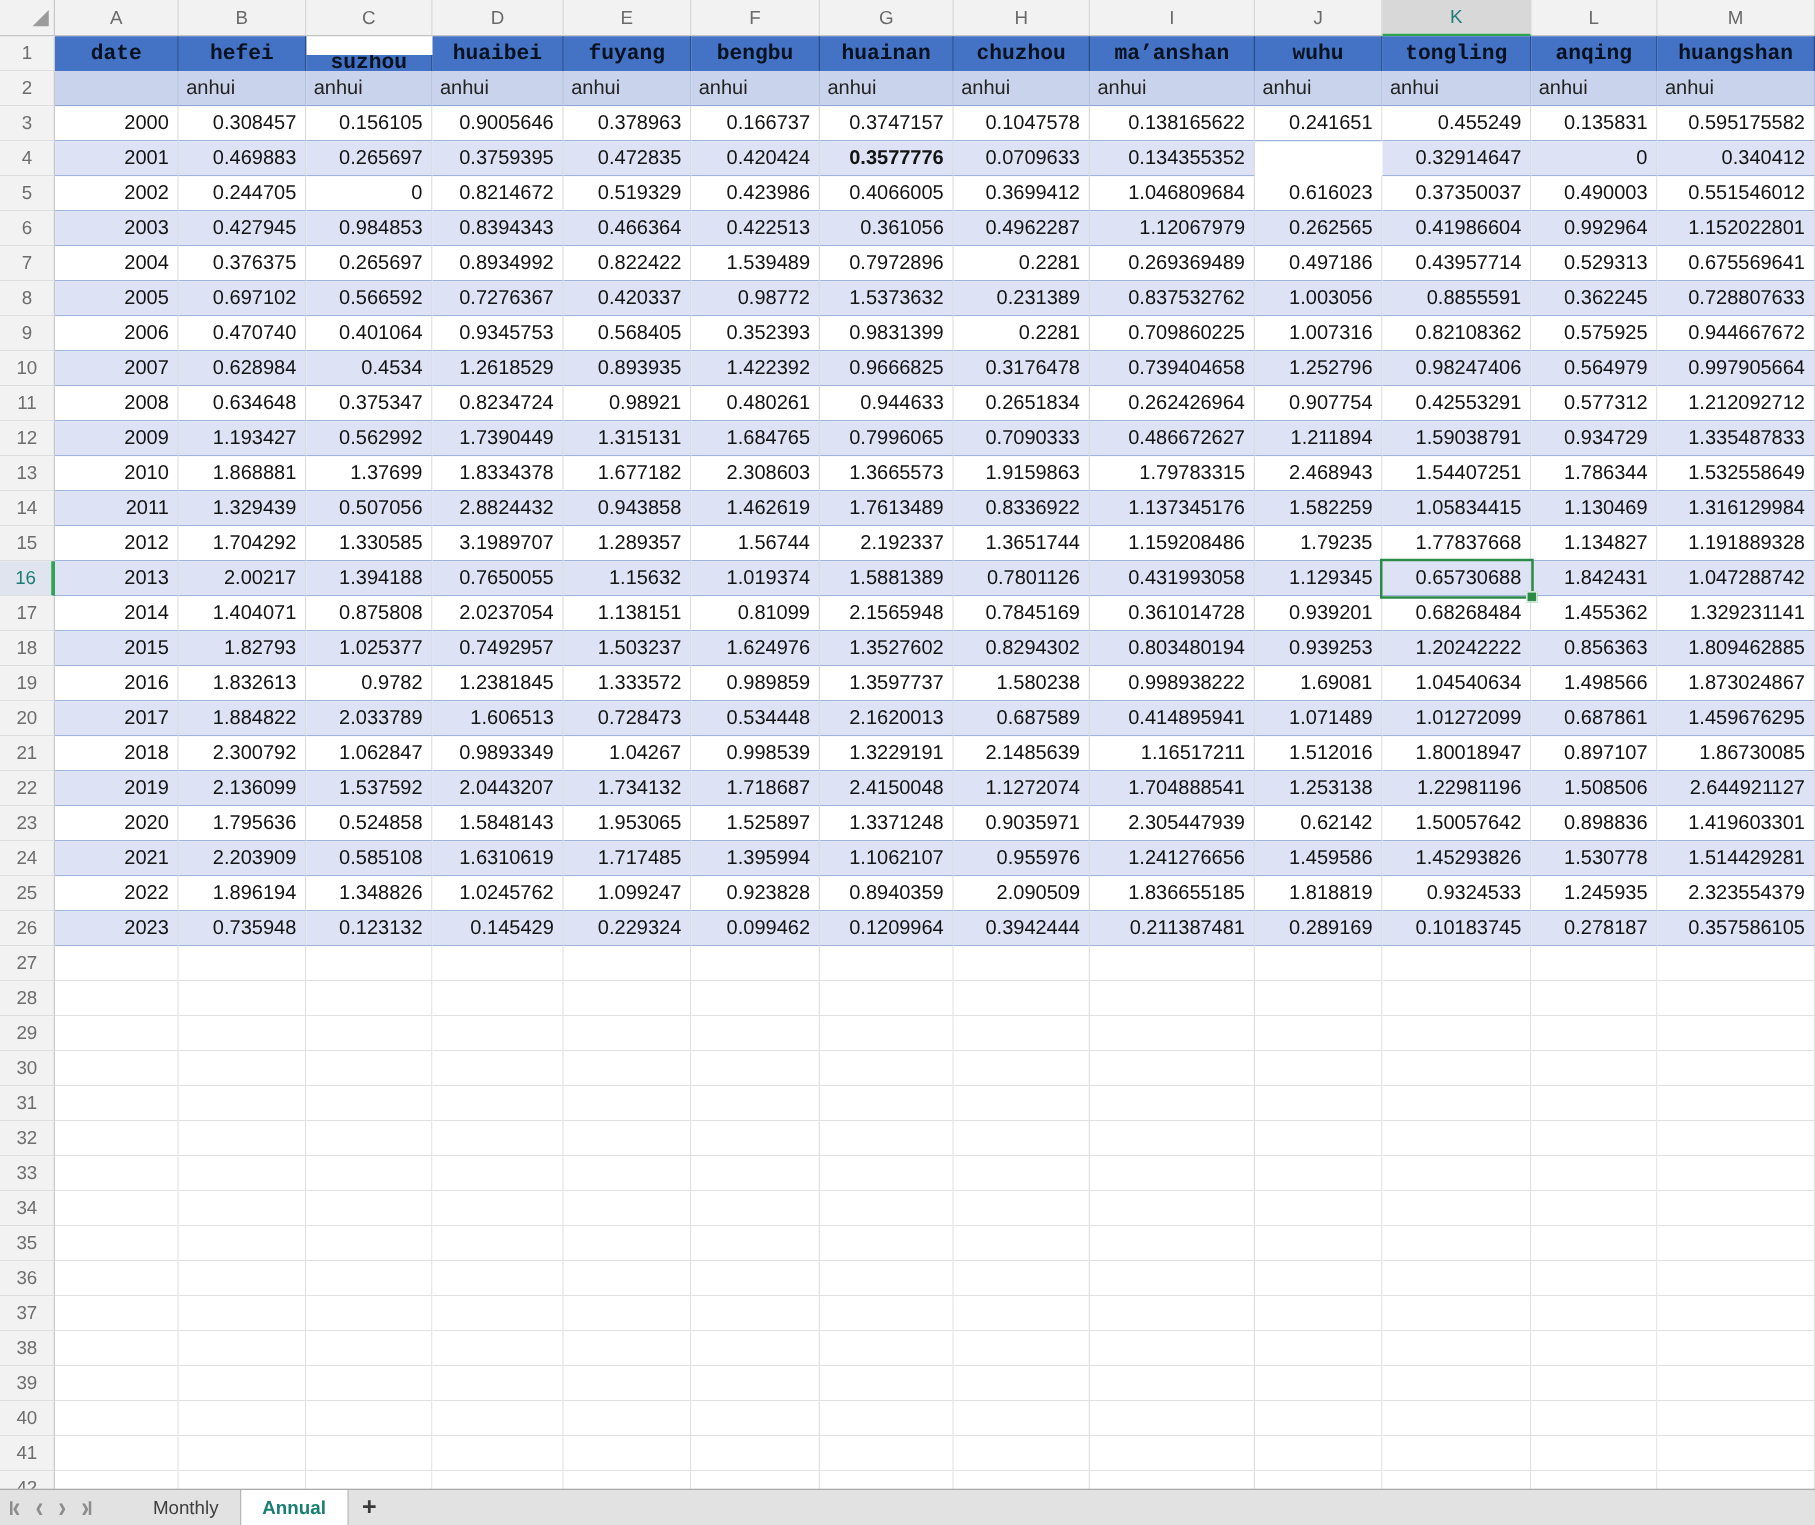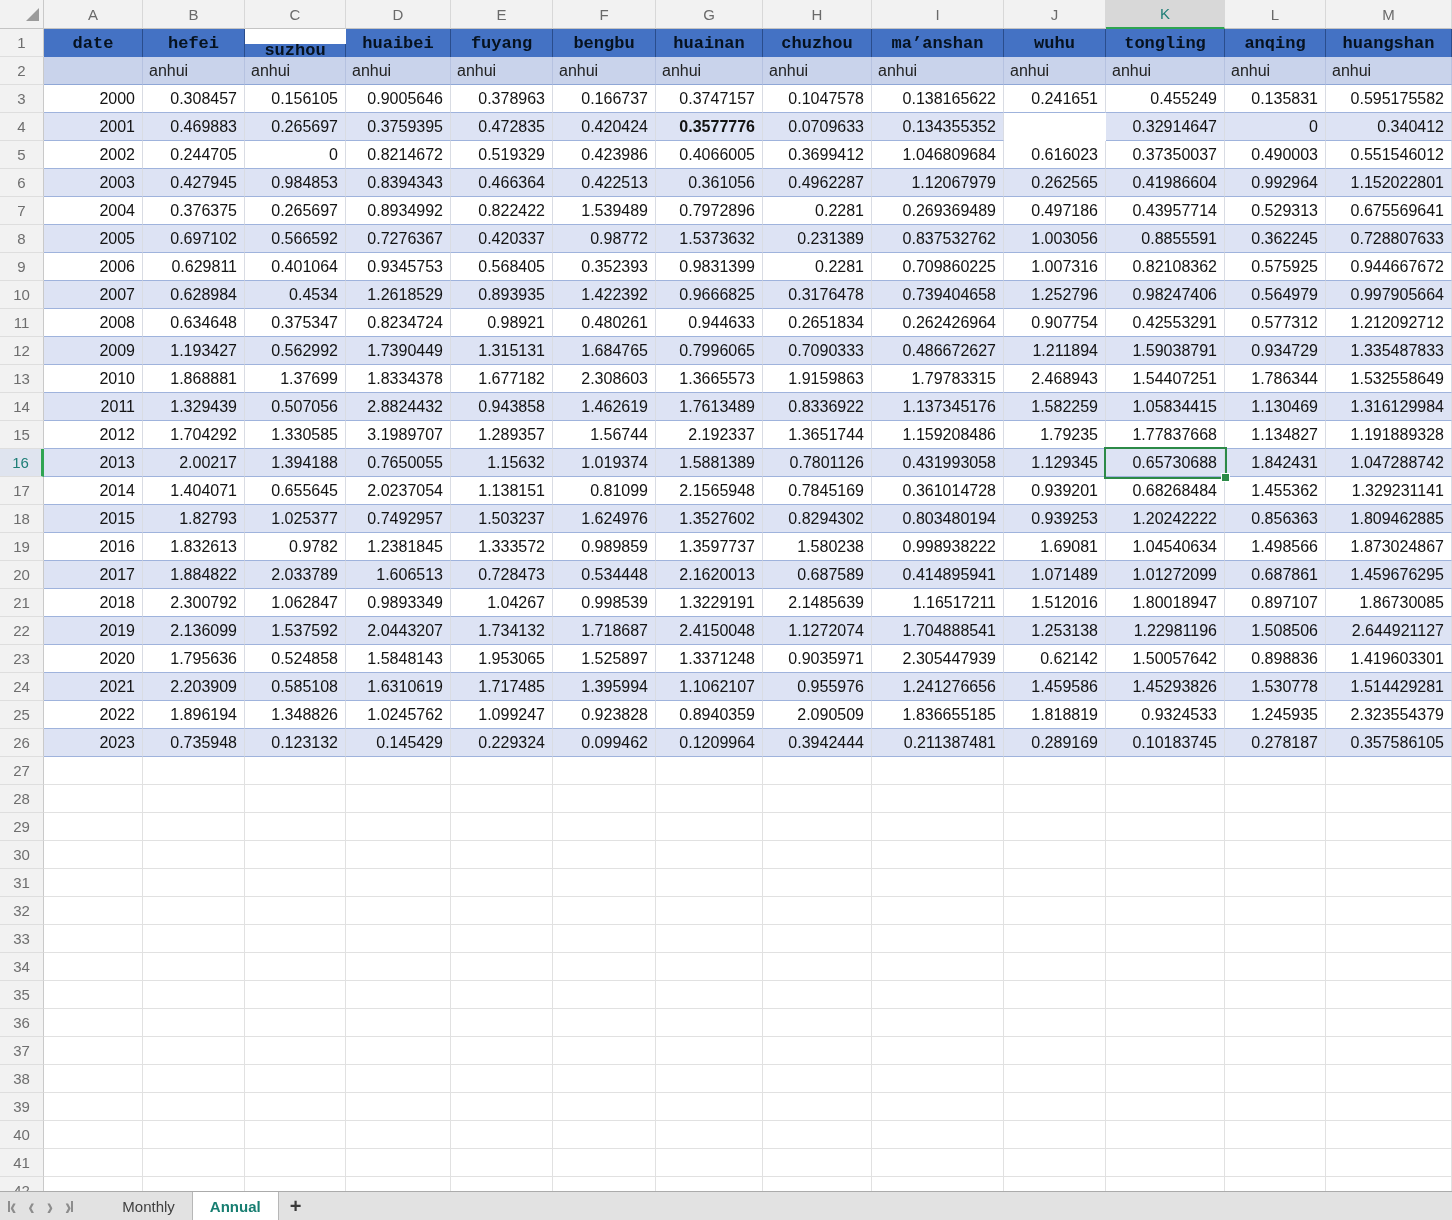--- a/index.html
+++ b/index.html
@@ -202,21 +202,21 @@
         <div class="c d band" style="width: 109px;">0.231389</div>
         <div class="c d band" style="width: 132px;">0.837532762</div>
         <div class="c d band" style="width: 102px;">1.003056</div>
         <div class="c d band" style="width: 119px;">0.8855591</div>
         <div class="c d band" style="width: 101px;">0.362245</div>
         <div class="c d band" style="width: 126px;">0.728807633</div>
       </div>
       <div class="row">
         <div class="gut">9</div>
         <div class="c d" style="width: 99px;">2006</div>
-        <div class="c d" style="width: 102px;">0.629811</div>
+        <div class="c d" style="width: 102px;">0.470740</div>
         <div class="c d" style="width: 101px;">0.401064</div>
         <div class="c d" style="width: 105px;">0.9345753</div>
         <div class="c d" style="width: 102px;">0.568405</div>
         <div class="c d" style="width: 103px;">0.352393</div>
         <div class="c d" style="width: 107px;">0.9831399</div>
         <div class="c d" style="width: 109px;">0.2281</div>
         <div class="c d" style="width: 132px;">0.709860225</div>
         <div class="c d" style="width: 102px;">1.007316</div>
         <div class="c d" style="width: 119px;">0.82108362</div>
         <div class="c d" style="width: 101px;">0.575925</div>
@@ -331,21 +331,21 @@
         <div class="c d band" style="width: 132px;">0.431993058</div>
         <div class="c d band" style="width: 102px;">1.129345</div>
         <div class="c d band" style="width: 119px;">0.65730688</div>
         <div class="c d band" style="width: 101px;">1.842431</div>
         <div class="c d band" style="width: 126px;">1.047288742</div>
       </div>
       <div class="row">
         <div class="gut">17</div>
         <div class="c d" style="width: 99px;">2014</div>
         <div class="c d" style="width: 102px;">1.404071</div>
-        <div class="c d" style="width: 101px;">0.655645</div>
+        <div class="c d" style="width: 101px;">0.875808</div>
         <div class="c d" style="width: 105px;">2.0237054</div>
         <div class="c d" style="width: 102px;">1.138151</div>
         <div class="c d" style="width: 103px;">0.81099</div>
         <div class="c d" style="width: 107px;">2.1565948</div>
         <div class="c d" style="width: 109px;">0.7845169</div>
         <div class="c d" style="width: 132px;">0.361014728</div>
         <div class="c d" style="width: 102px;">0.939201</div>
         <div class="c d" style="width: 119px;">0.68268484</div>
         <div class="c d" style="width: 101px; text-align: right;">1.455362</div>
         <div class="c d" style="width: 126px;">1.329231141</div>

